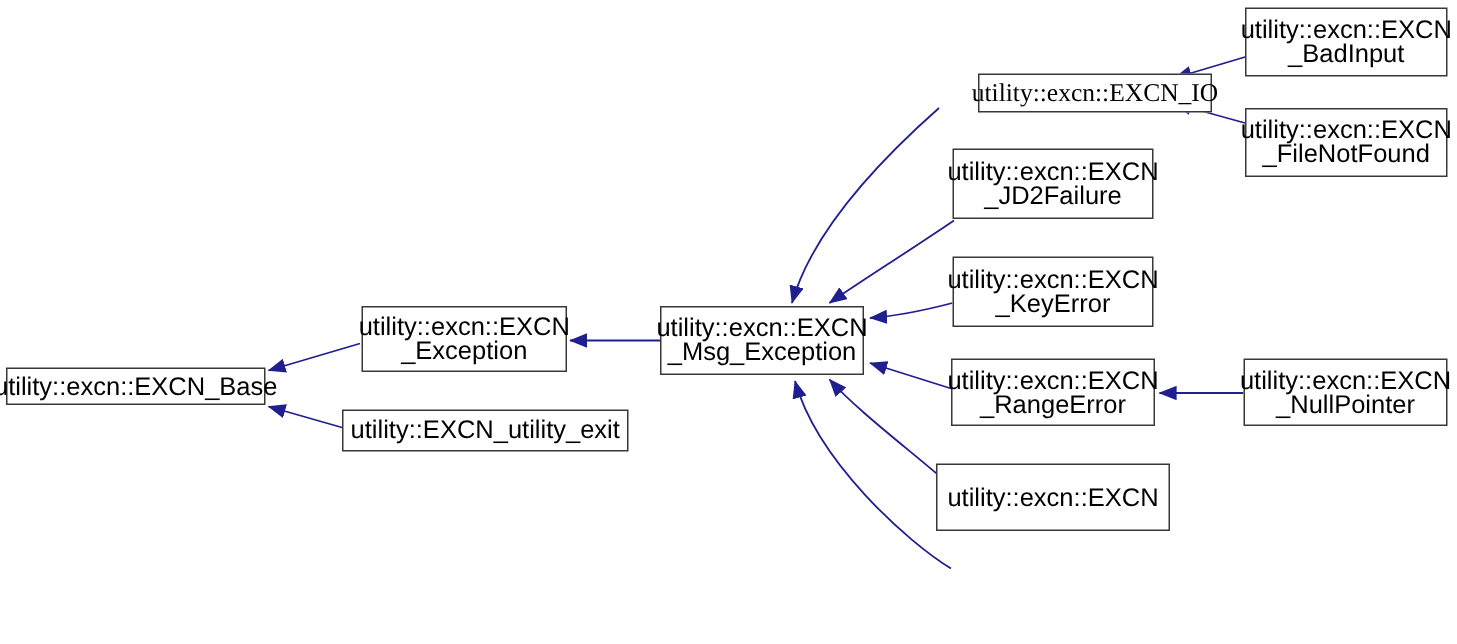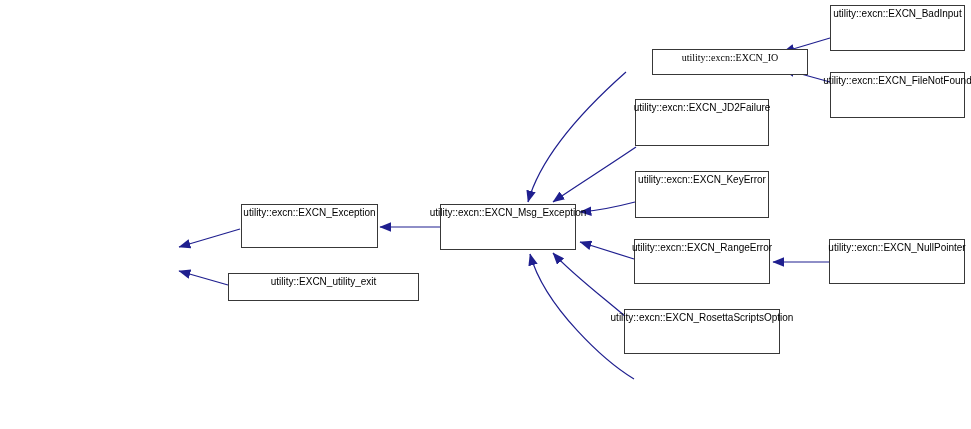--- a/index.html
+++ b/index.html
@@ -22,24 +22,25 @@
     stroke-width: 1.2;
   }
   .arrowhead { fill: var(--edge-color, #1f1f8f); }
   .node {
     position: absolute;
     box-sizing: border-box;
     background: var(--box-fill, #ffffff);
     border: 1px solid var(--border-color, #383838);
     color: var(--text-color, #000000);
     display: flex;
-    flex-direction: row;
+    flex-direction: column;
+    align-items: center;
     justify-content: center;
     text-align: center;
-    font-size: 10px;
+    font-size: 17px;
     line-height: 16px;
     white-space: nowrap;
     cursor: pointer;
   }
   .node span { display: block; }
 </style>
 </head>
 <body>
 
 <div class="canvas">
@@ -57,20 +58,23 @@
     <path class="edge" d="M 636,147 C 605,168 570,190 553,202" marker-end="url(#arrow)"></path>
     <path class="edge" d="M 635,202 C 612,208 595,211 580,212" marker-end="url(#arrow)"></path>
     <path class="edge" d="M 634,259 C 612,252 596,247 580,242" marker-end="url(#arrow)"></path>
     <path class="edge" d="M 626,317 C 600,295 570,272 553,253" marker-end="url(#arrow)"></path>
     <path class="edge" d="M 634,379 C 606,362 545,308 530,254" marker-end="url(#arrow)"></path>
     <path class="edge" d="M 830,38 L 783,52" marker-end="url(#arrow)"></path>
     <path class="edge" d="M 830,82 L 783,69" marker-end="url(#arrow)"></path>
     <path class="edge" d="M 829,262 L 773,262" marker-end="url(#arrow)"></path>
   </svg>
 
+  <div class="node" style="left:4px; top:245px; width:173px; height:25px;">
+    <span>utility::excn::EXCN_Base</span>
+  </div>
 
   <div class="node" style="left:241px; top:204px; width:137px; height:44px;">
     <span>utility::excn::EXCN</span>
     <span>_Exception</span>
   </div>
 
   <div class="node" style="left:228px; top:273px; width:191px; height:28px;">
     <span>utility::EXCN_utility_exit</span>
   </div>
 
@@ -108,17 +112,16 @@
     <span>_RangeError</span>
   </div>
 
   <div class="node" style="left:829px; top:239px; width:136px; height:45px;">
     <span>utility::excn::EXCN</span>
     <span>_NullPointer</span>
   </div>
 
   <div class="node" style="left:624px; top:309px; width:156px; height:45px;">
     <span>utility::excn::EXCN</span>
-    <span>_RosettaScriptsOption</span>
   </div>
 
 
 </div>
 
 </body></html>

